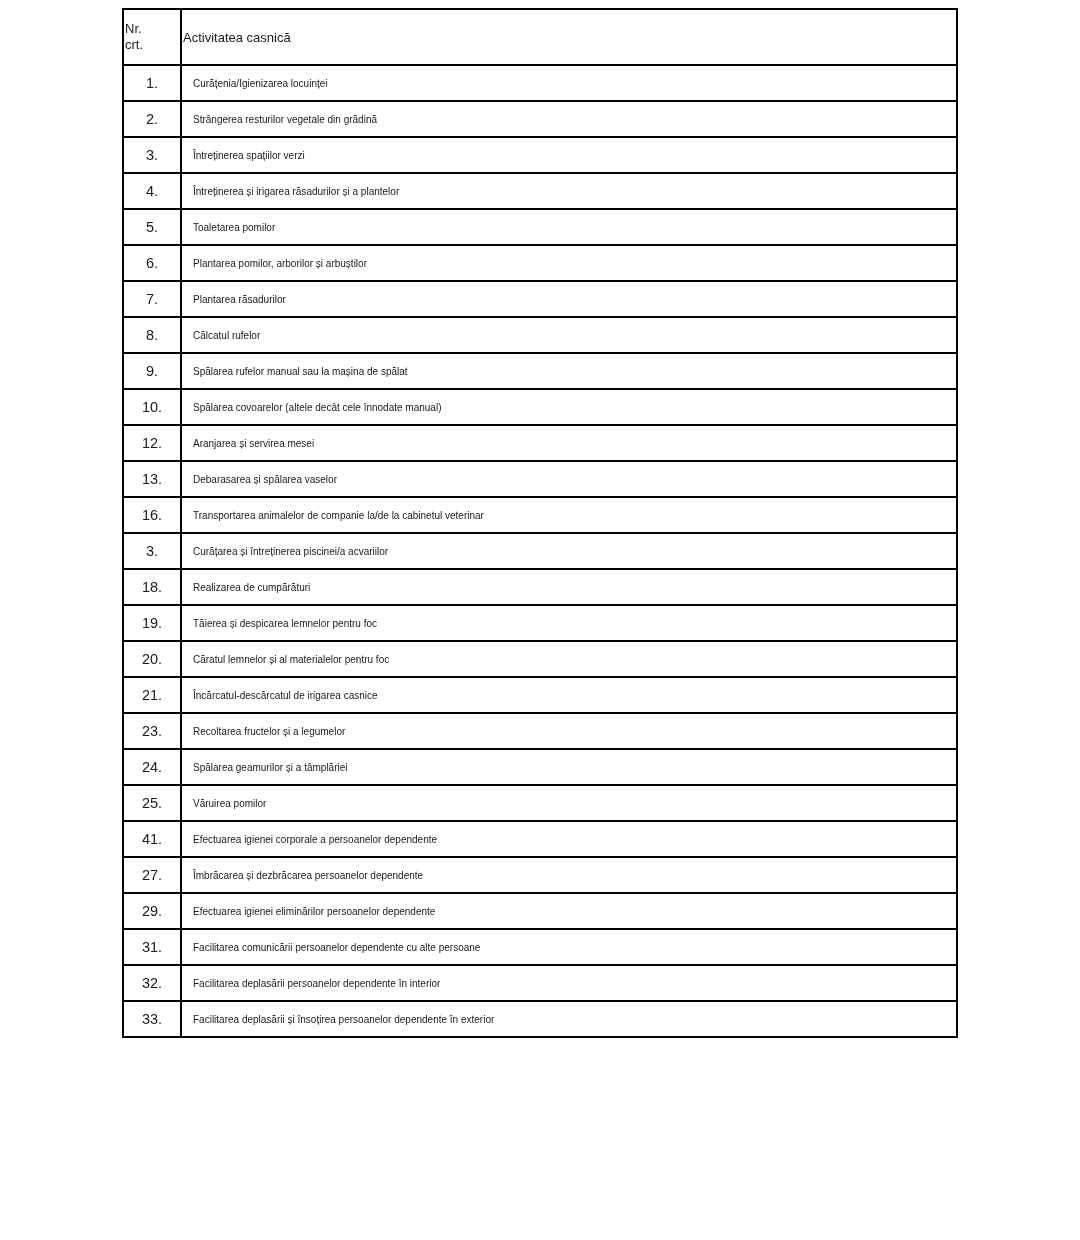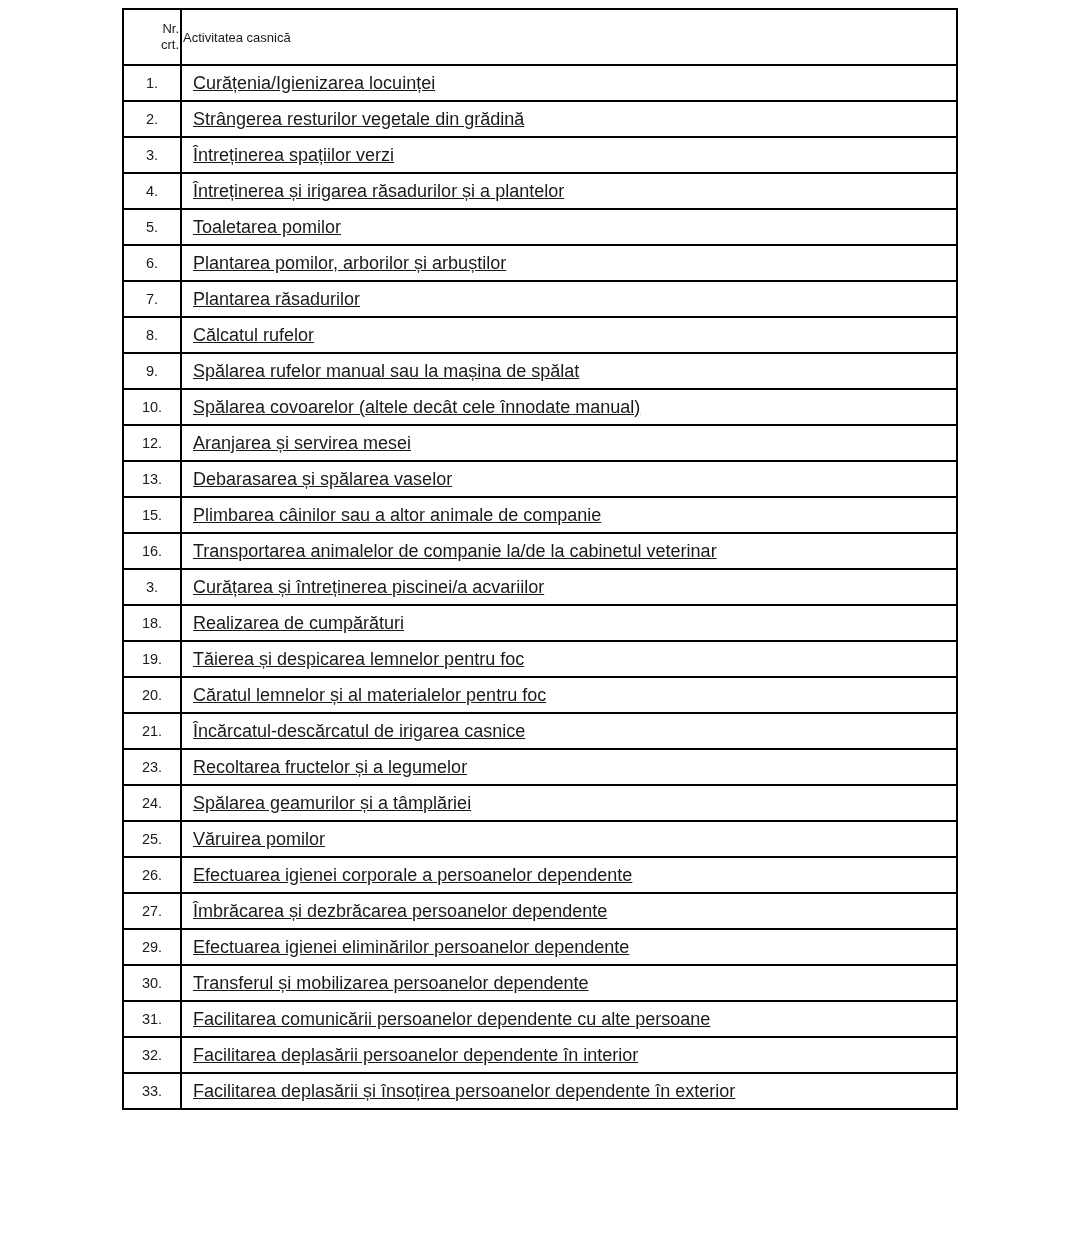--- a/index.html
+++ b/index.html
@@ -29,44 +29,43 @@
   table.activities td {
     border: 2px solid #000000;
     background: #ffffff;
     vertical-align: middle;
   }
   th.nr-head {
     width: 54px;
     height: 52px;
     font-size: 13px;
     font-weight: normal;
-    text-align: right;
+    text-align: left;
     line-height: 1.25;
     white-space: pre-line;
     border-radius: 9px;
   }
   th.activity-head {
     font-size: 13px;
     font-weight: normal;
     text-align: left;
   }
   td.nr-cell {
     width: 54px;
     height: 32px;
     text-align: center;
     font-size: 14.5px;
   }
   td.activity-cell {
-    font-size: 18px;
+    font-size: 10px;
     text-align: left;
     padding-left: 11px;
     padding-right: 2px;
     white-space: nowrap;
     overflow: hidden;
-    text-decoration: underline;
   }
 </style>
 </head>
 <body>
 
 <div class="page">
   <table class="activities">
     <thead>
       <tr>
         <th class="nr-head">Nr.
@@ -117,24 +116,20 @@
         </tr>
         <tr>
           <td class="nr-cell">12.</td>
           <td class="activity-cell">Aranjarea și servirea mesei</td>
         </tr>
         <tr>
           <td class="nr-cell">13.</td>
           <td class="activity-cell">Debarasarea și spălarea vaselor</td>
         </tr>
         <tr>
-          <td class="nr-cell">15.</td>
-          <td class="activity-cell">Plimbarea câinilor sau a altor animale de companie</td>
-        </tr>
-        <tr>
           <td class="nr-cell">16.</td>
           <td class="activity-cell">Transportarea animalelor de companie la/de la cabinetul veterinar</td>
         </tr>
         <tr>
           <td class="nr-cell">3.</td>
           <td class="activity-cell">Curățarea și întreținerea piscinei/a acvariilor</td>
         </tr>
         <tr>
           <td class="nr-cell">18.</td>
           <td class="activity-cell">Realizarea de cumpărături</td>
@@ -157,34 +152,30 @@
         </tr>
         <tr>
           <td class="nr-cell">24.</td>
           <td class="activity-cell">Spălarea geamurilor și a tâmplăriei</td>
         </tr>
         <tr>
           <td class="nr-cell">25.</td>
           <td class="activity-cell">Văruirea pomilor</td>
         </tr>
         <tr>
-          <td class="nr-cell">26.</td>
+          <td class="nr-cell">41.</td>
           <td class="activity-cell">Efectuarea igienei corporale a persoanelor dependente</td>
         </tr>
         <tr>
           <td class="nr-cell">27.</td>
           <td class="activity-cell">Îmbrăcarea și dezbrăcarea persoanelor dependente</td>
         </tr>
         <tr>
           <td class="nr-cell">29.</td>
           <td class="activity-cell">Efectuarea igienei eliminărilor persoanelor dependente</td>
-        </tr>
-        <tr>
-          <td class="nr-cell">30.</td>
-          <td class="activity-cell">Transferul și mobilizarea persoanelor dependente</td>
         </tr>
         <tr>
           <td class="nr-cell">31.</td>
           <td class="activity-cell">Facilitarea comunicării persoanelor dependente cu alte persoane</td>
         </tr>
         <tr>
           <td class="nr-cell">32.</td>
           <td class="activity-cell">Facilitarea deplasării persoanelor dependente în interior</td>
         </tr>
         <tr>

